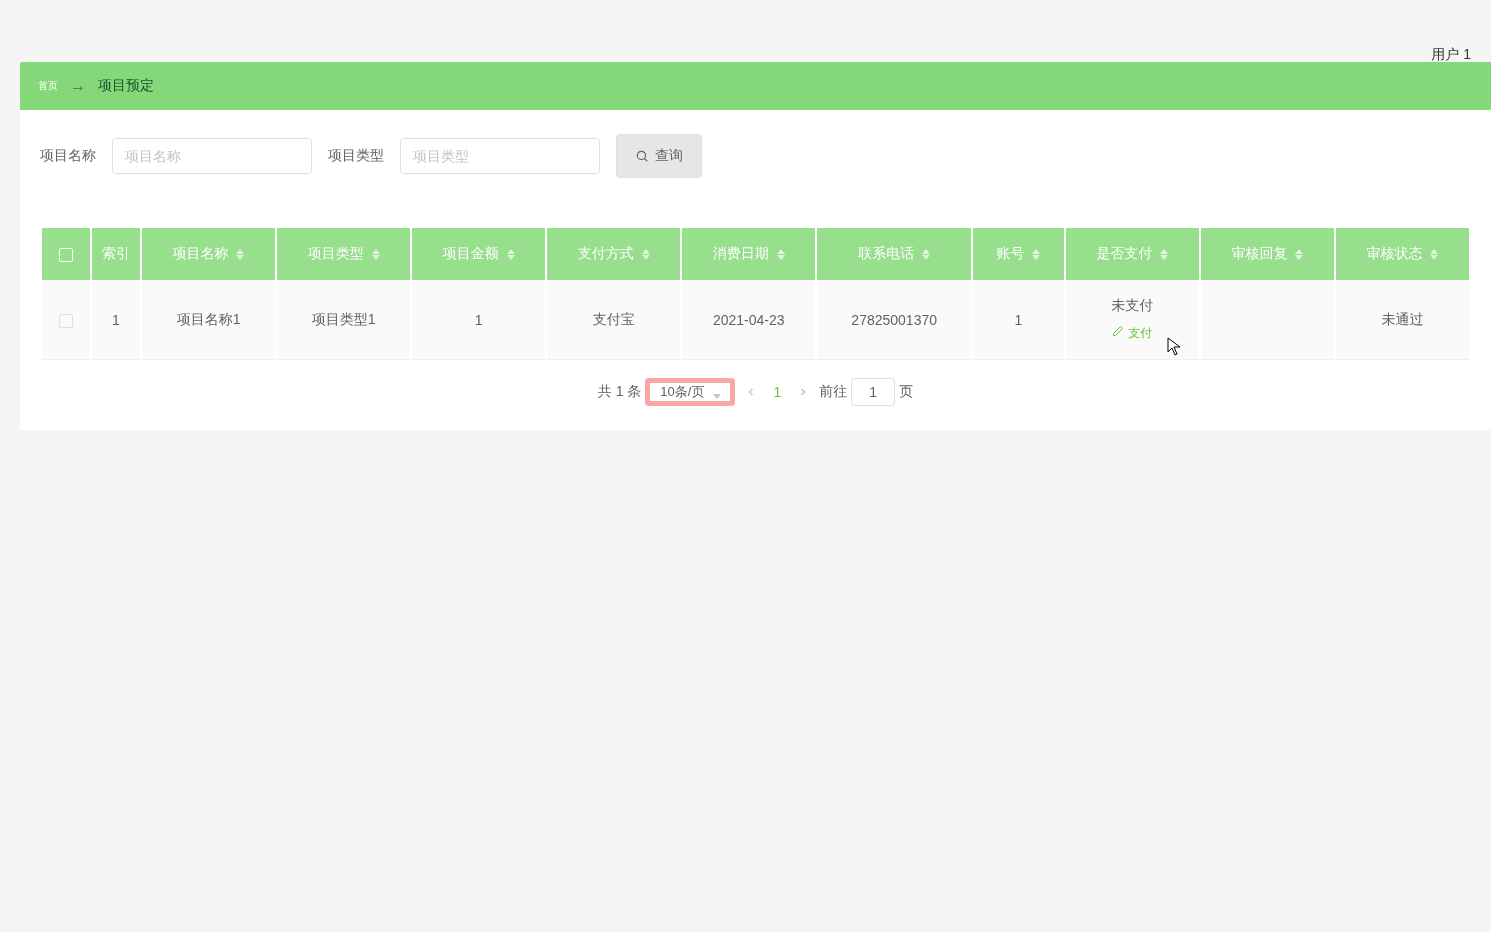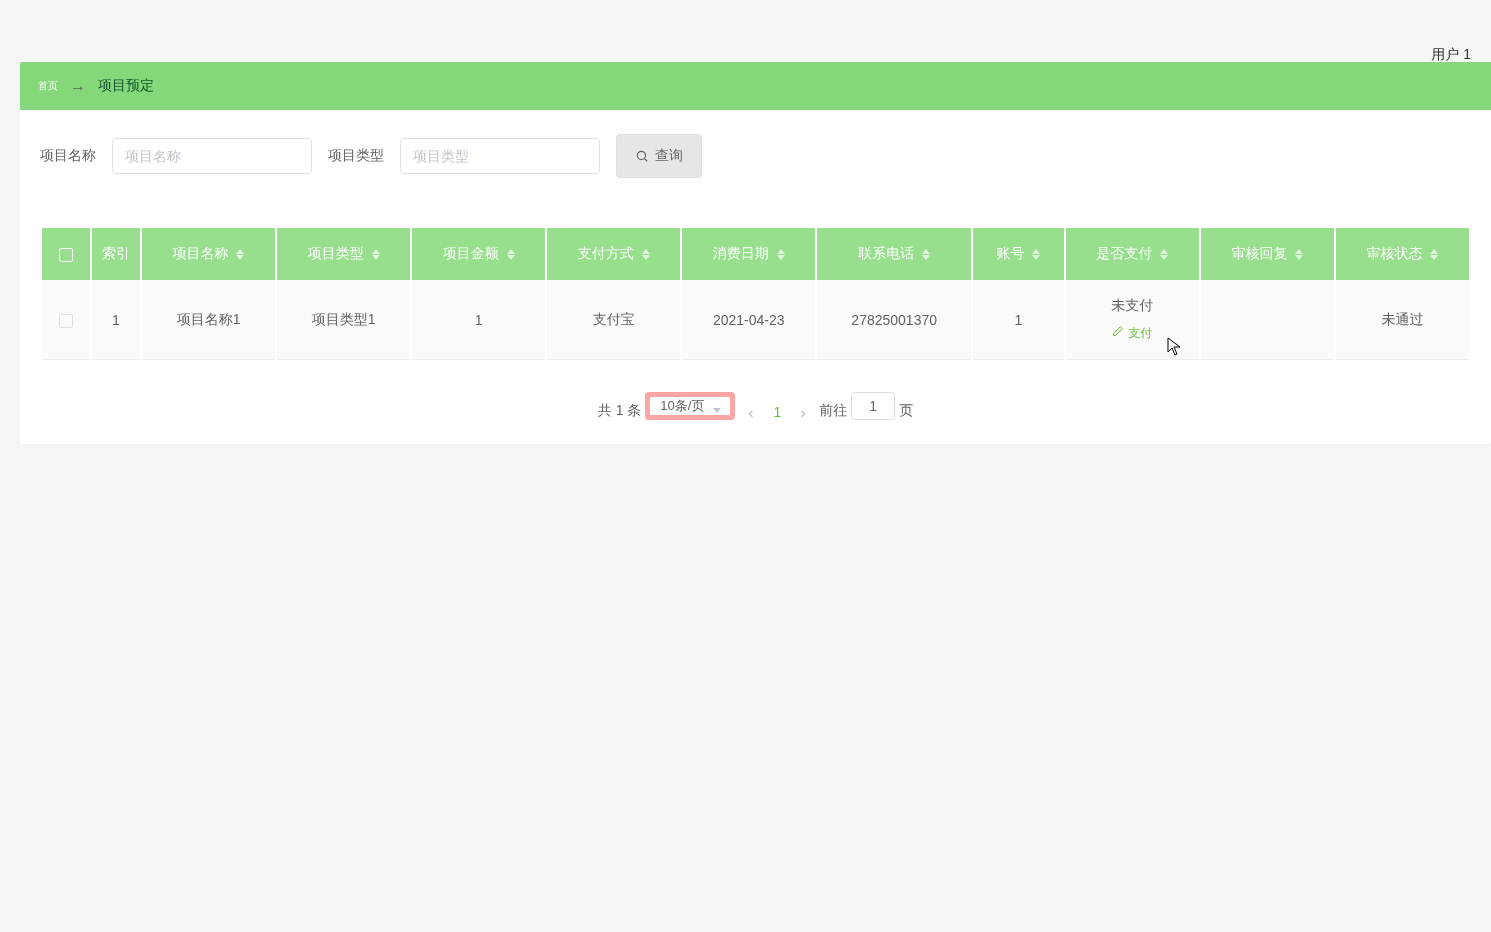--- a/index.html
+++ b/index.html
@@ -182,24 +182,24 @@
       align-items: flex-start;
       gap: 4px;
       font-size: 12px;
     }
     .pay-link svg {
       width: 12px;
       height: 12px;
     }
     .pagination {
       display: flex;
-      align-items: flex-end;
+      align-items: center;
       justify-content: center;
       gap: 4px;
-      margin-top: 32px;
+      margin-top: 18px;
       color: #606266;
       font-size: 14px;
     }
     .page-size-select {
       height: 28px;
       border: 5px solid #fca5a5;
       border-radius: 4px;
       padding: 0 26px 0 10px;
       display: flex;
       align-items: center;

